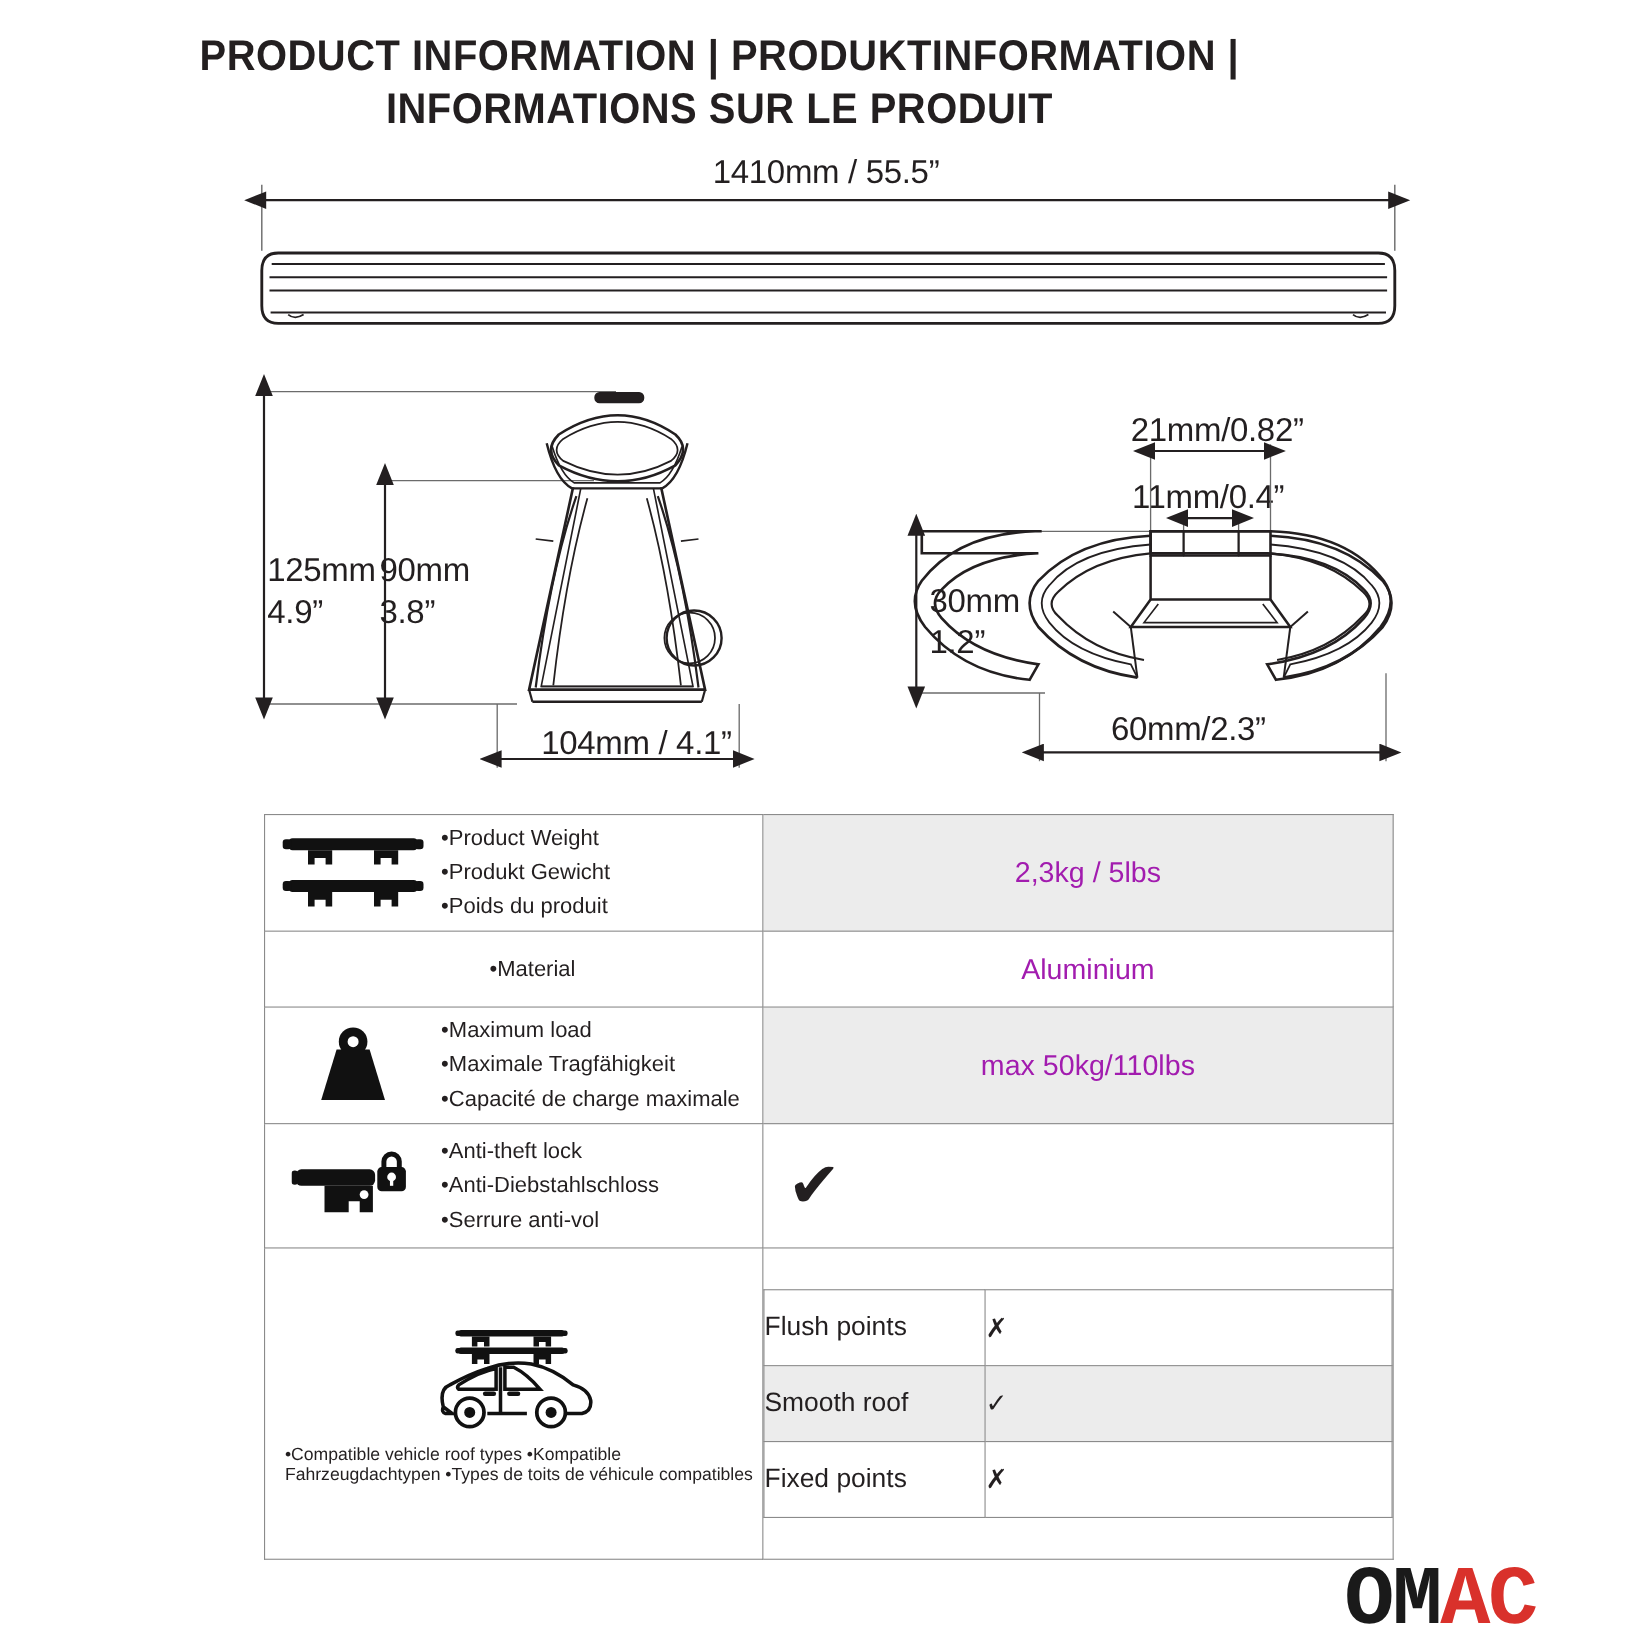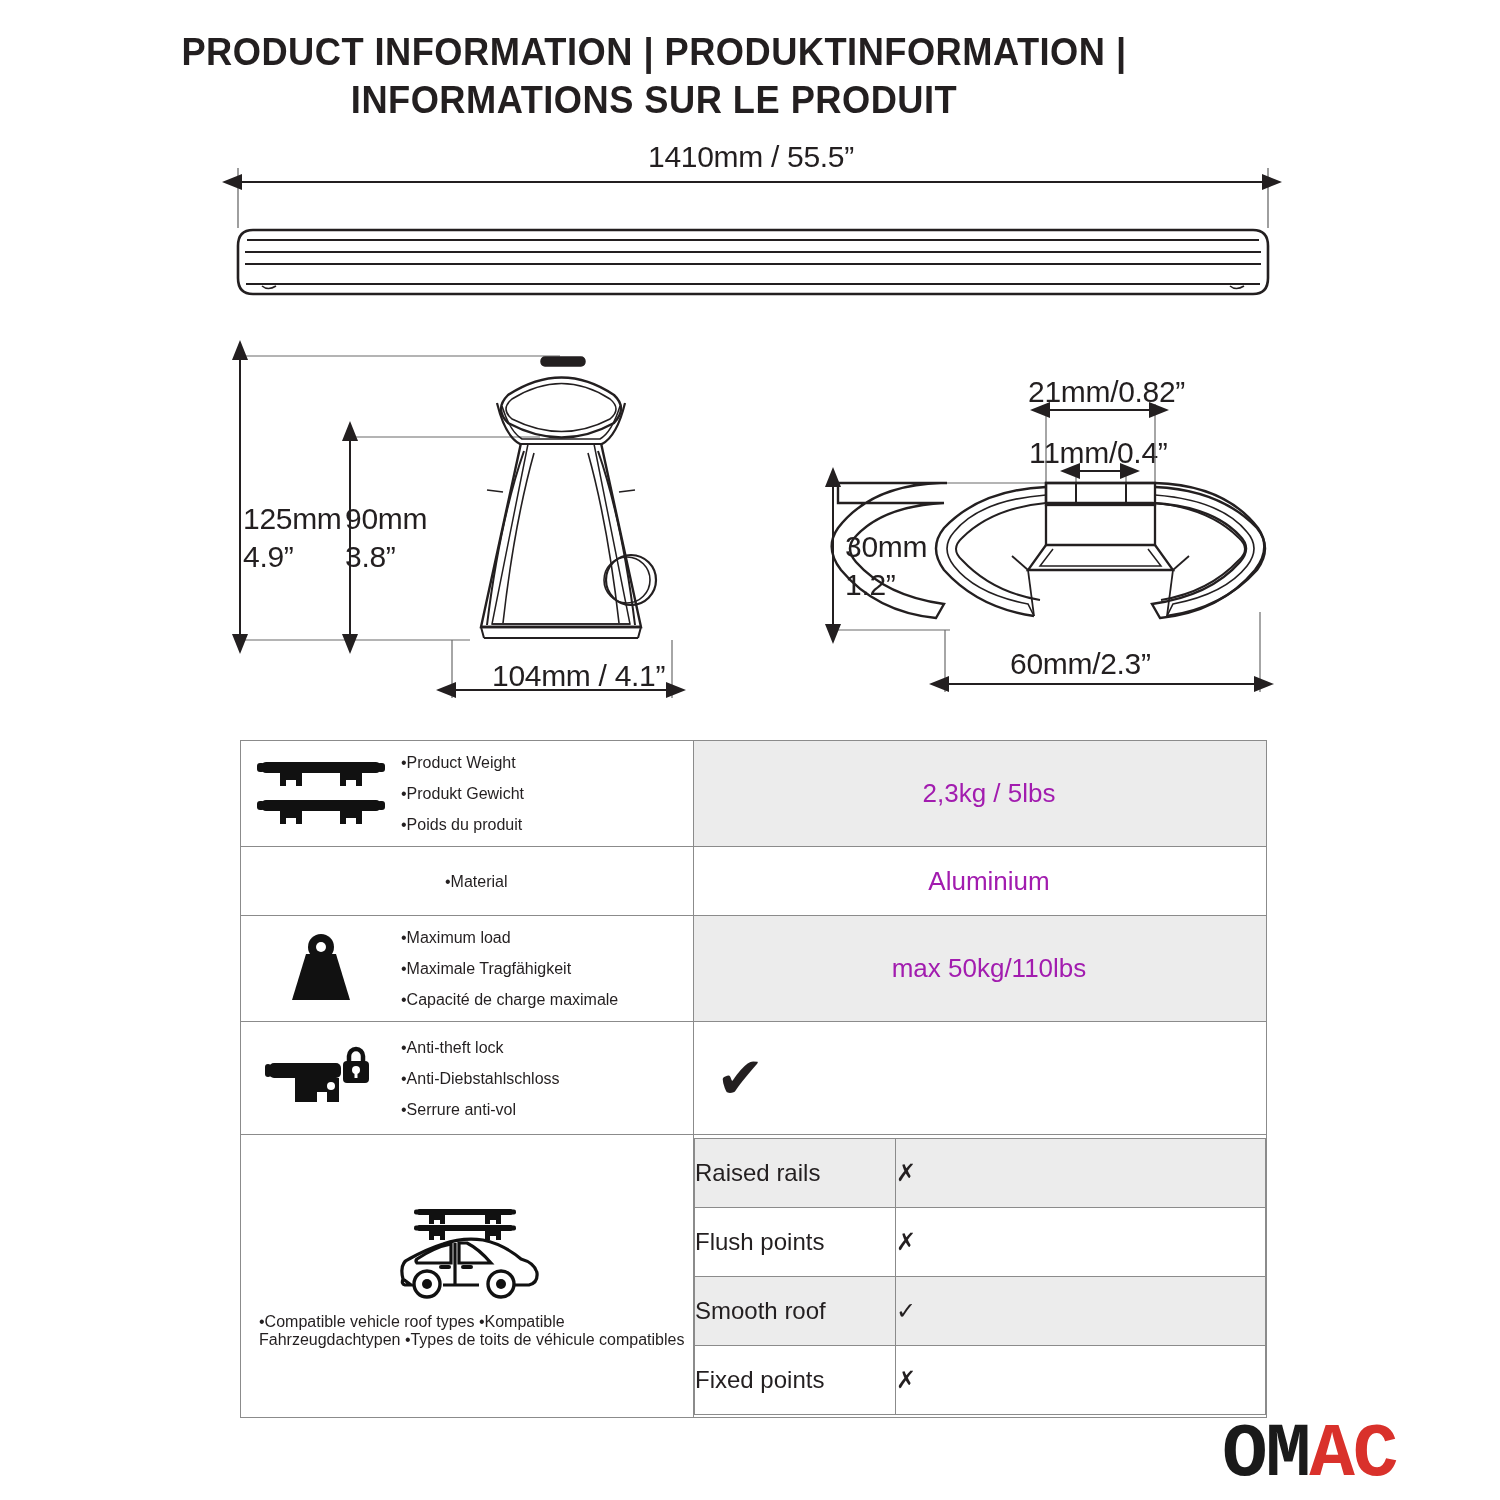--- a/index.html
+++ b/index.html
@@ -83,21 +83,21 @@
   }
   .label-wrap .icon-box {
     width: 160px;
     min-width: 160px;
     display: flex;
     align-items: center;
     justify-content: center;
   }
   .label-wrap .txt {
     flex: 1;
-    font-size: 16px;
+    font-size: 20px;
     line-height: 31px;
     white-space: pre-line;
     padding: 6px 2px 6px 0;
   }
   .mark {
     font-size: 26px;
     font-weight: bold;
     padding-left: 24px;
     color: #231f20;
   }
@@ -418,24 +418,20 @@
             </svg>
           </div>
           <div class="txt" style="align-self:stretch; padding-left:12px;">•Compatible vehicle roof types
 •Kompatible Fahrzeugdachtypen
 •Types de toits de véhicule compatibles</div>
         </div>
       </td>
       <td style="padding:0;">
         <table class="sub-table">
           <tbody>
-            <tr class="shaded">
-              <td class="k">Raised rails</td>
-              <td class="v">✗</td>
-            </tr>
             <tr>
               <td class="k">Flush points</td>
               <td class="v">✗</td>
             </tr>
             <tr class="shaded">
               <td class="k">Smooth roof</td>
               <td class="v">✓</td>
             </tr>
             <tr>
               <td class="k">Fixed points</td>

